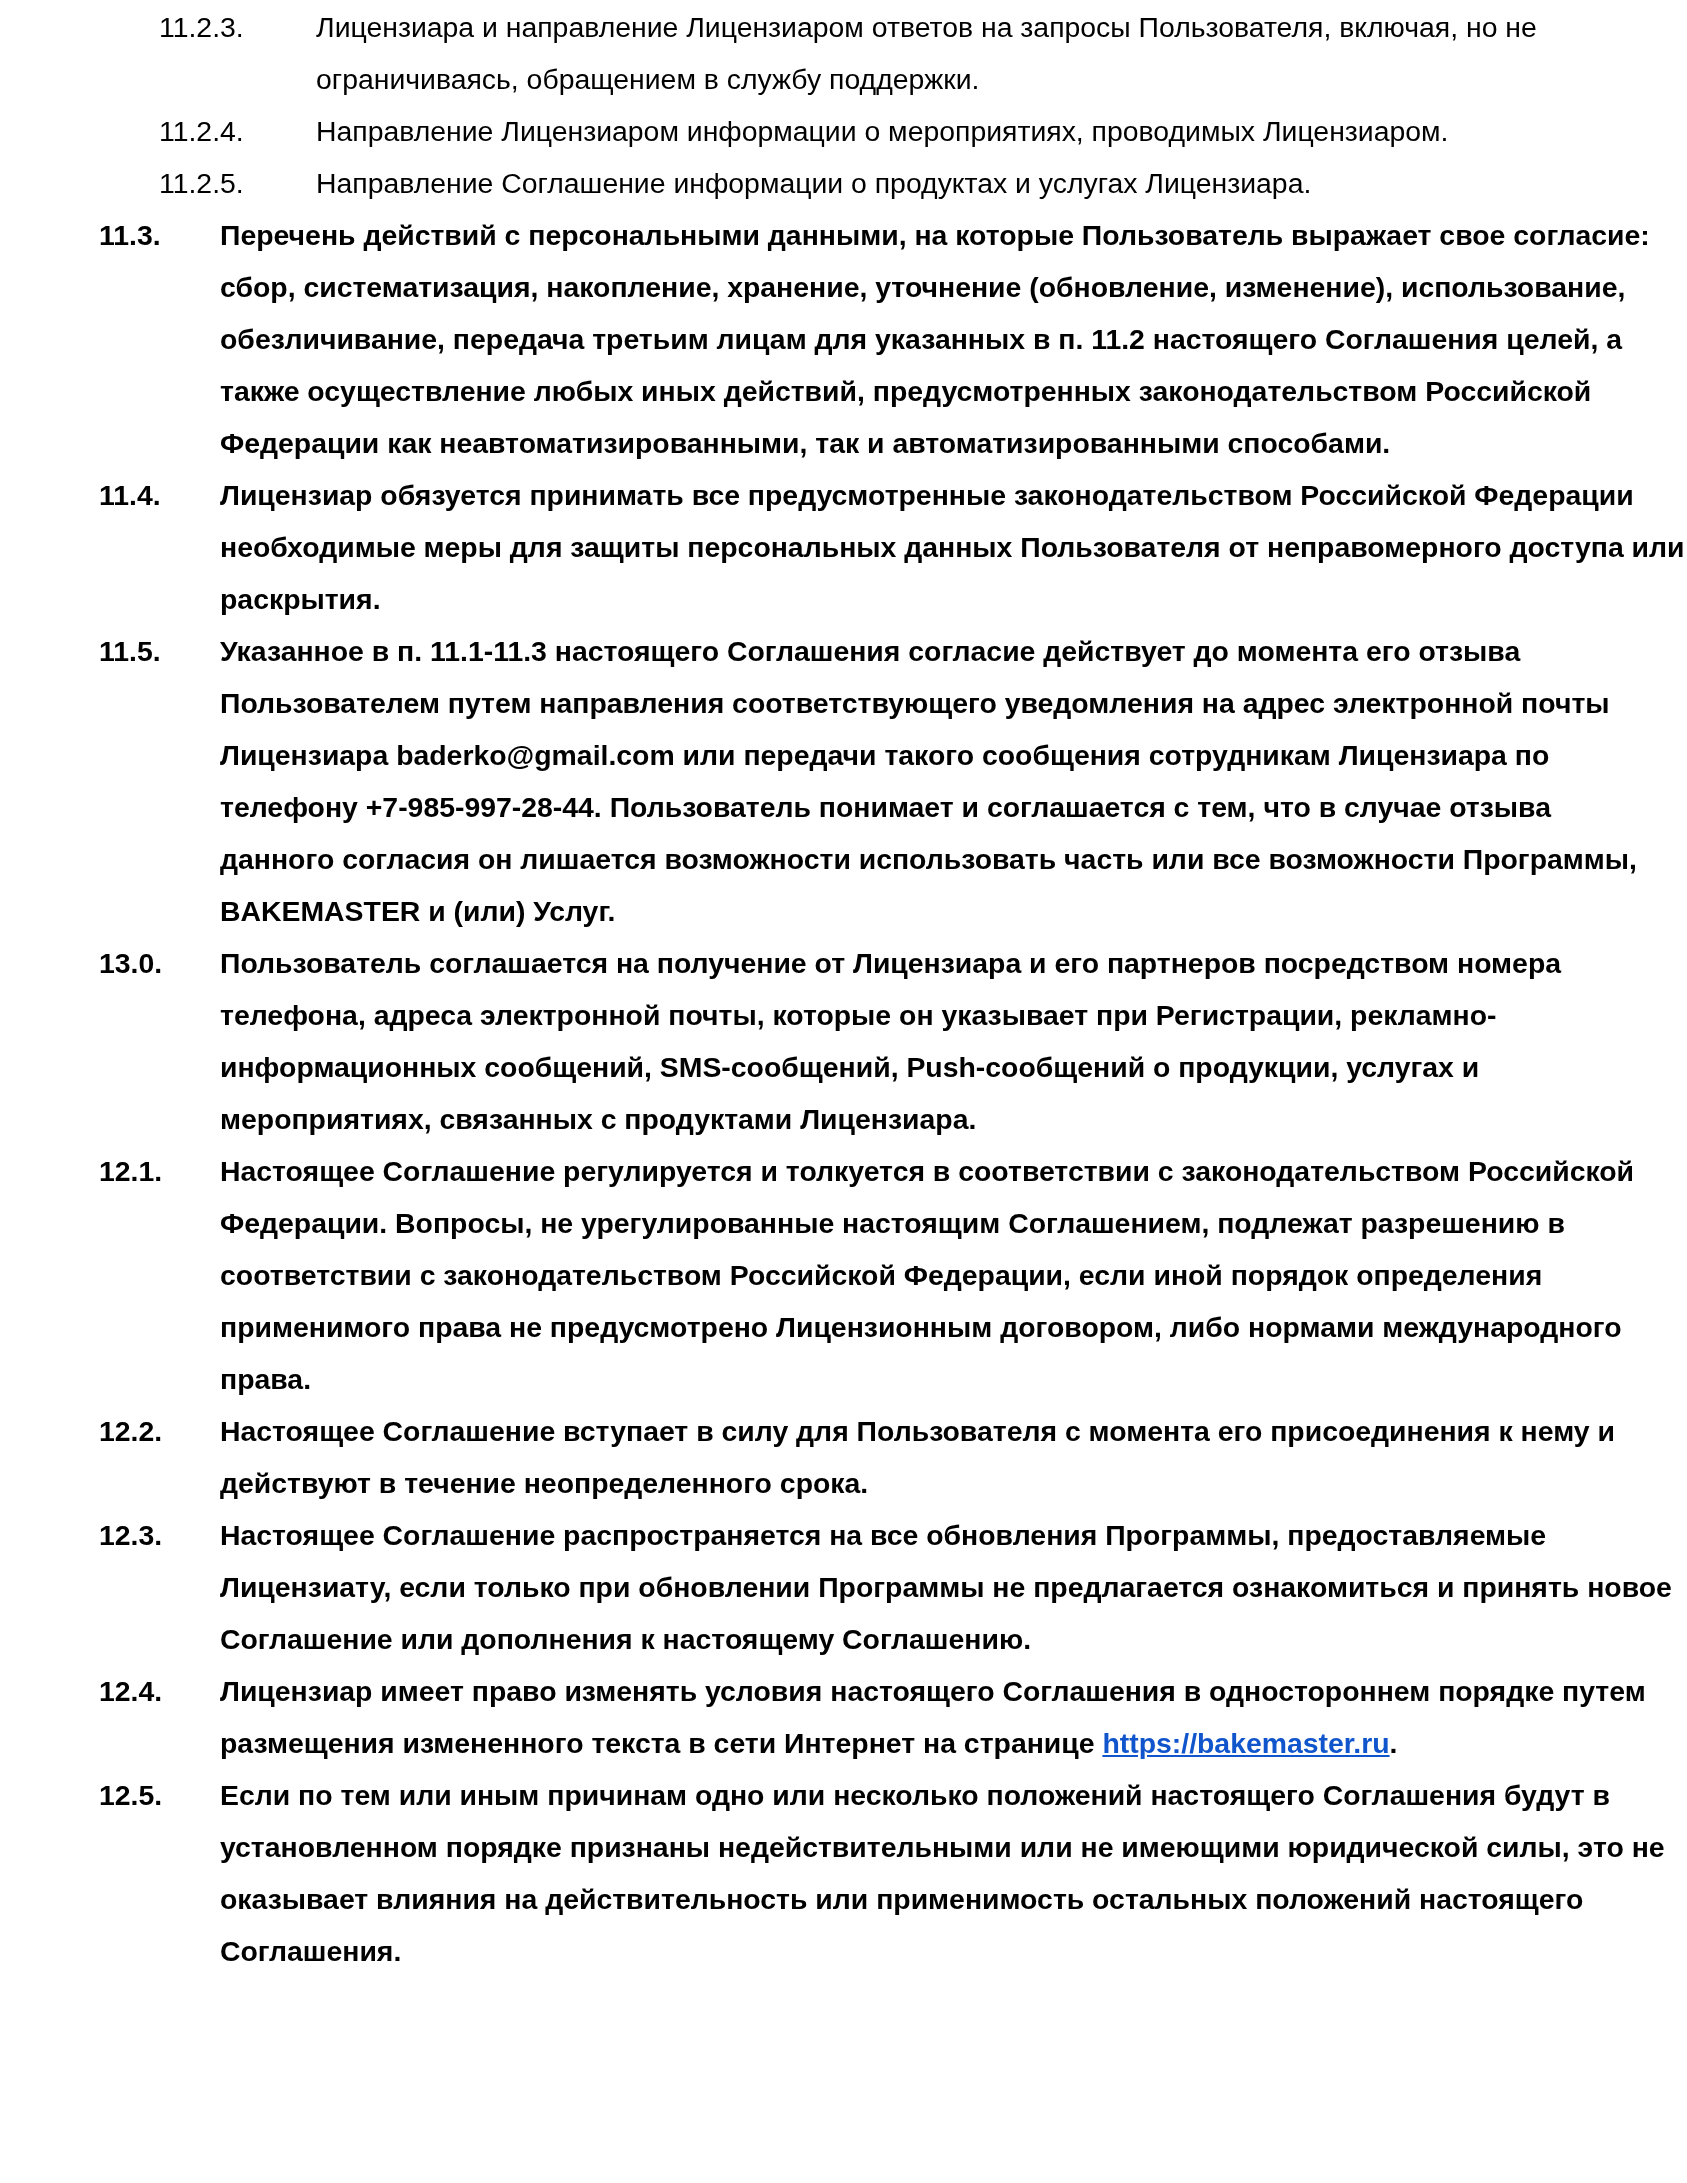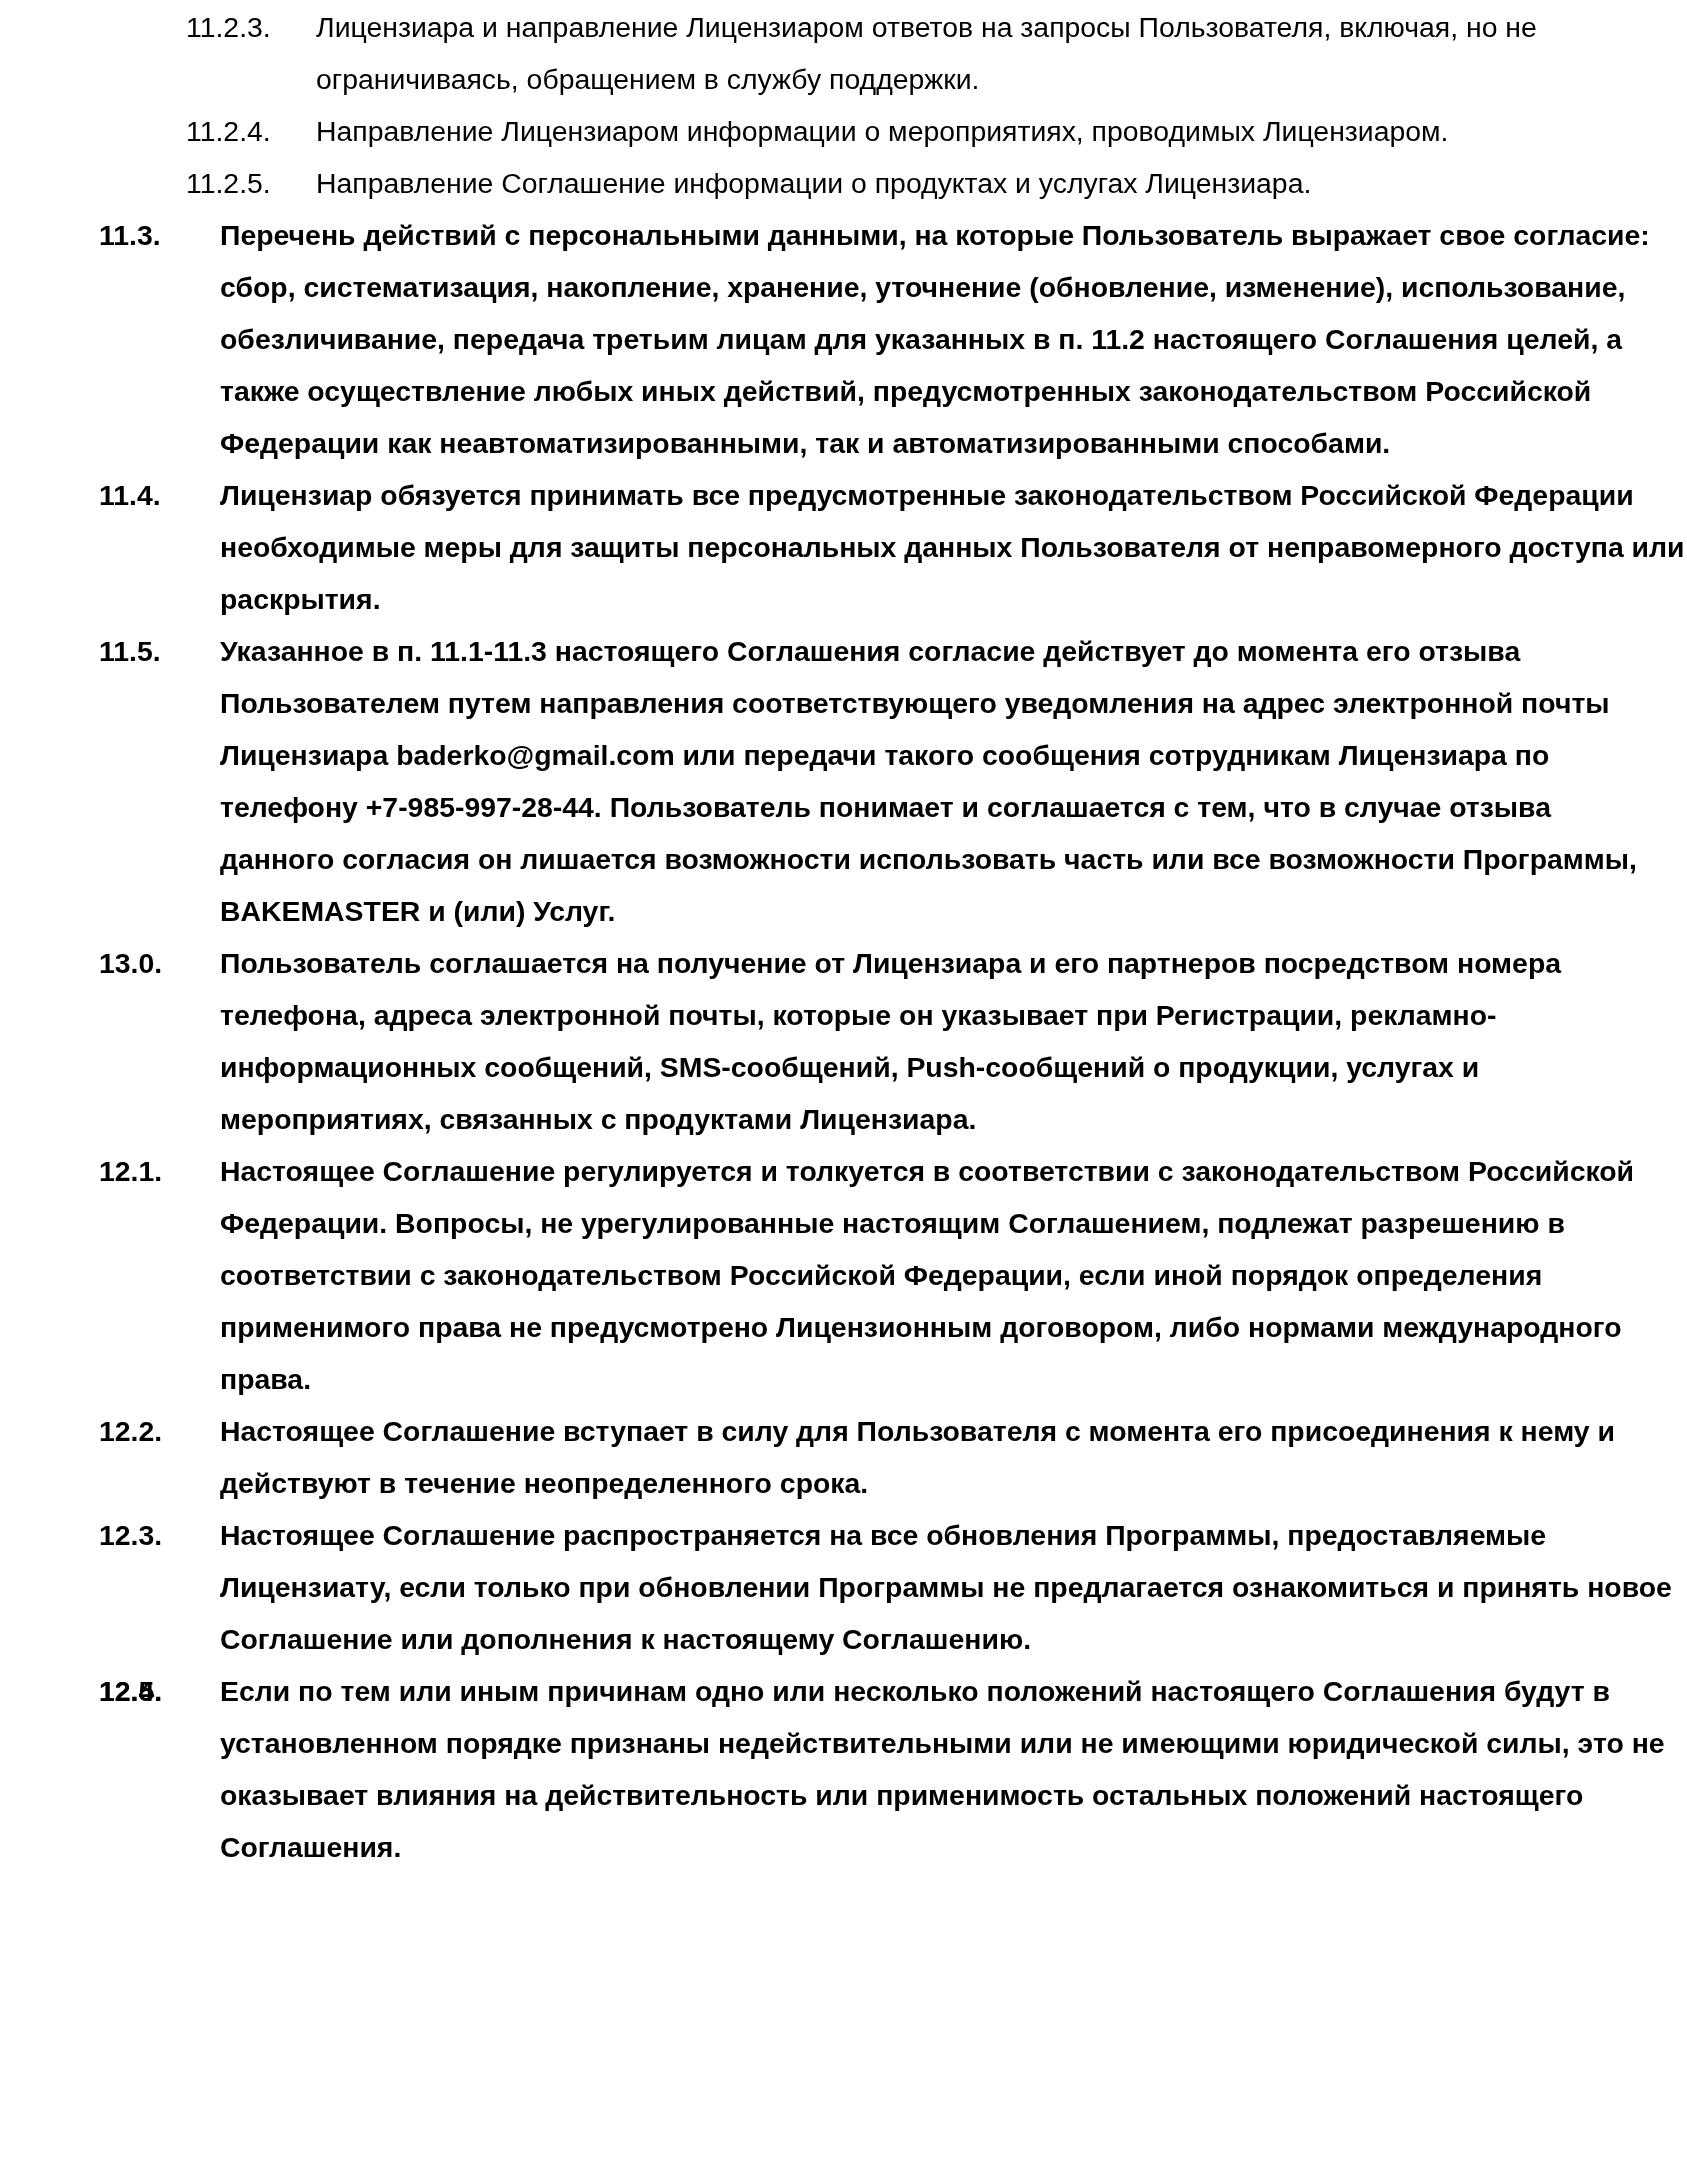--- a/index.html
+++ b/index.html
@@ -16,21 +16,21 @@
     width: 1687px;
     font-size: 28.4px;
     line-height: 52px;
     padding-top: 0.7px;
   }
   .clause { position: relative; }
   .clause .num { position: absolute; top: 0; }
   .lvl2 { padding-left: 220px; font-weight: bold; }
   .lvl2 .num { left: 99px; }
   .lvl3 { padding-left: 316px; }
-  .lvl3 .num { left: 186px; }
+  .lvl3 .num { left: 159px; }
   .txt { white-space: pre-line; }
   .heading {
     position: relative;
     padding-left: 116px;
     font-size: 41px;
     line-height: 67px;
     margin: 6.6px 0 4px 0;
   }
   .heading .num { position: absolute; left: 6.6px; top: 0; }
   a.link {
@@ -112,20 +112,21 @@
 
   <div class="clause lvl2">
     <span class="num">12.3.</span>
     <span class="txt">Настоящее Соглашение распространяется на все обновления Программы, предоставляемые
 Лицензиату, если только при обновлении Программы не предлагается ознакомиться и принять новое
 Соглашение или дополнения к настоящему Соглашению.</span>
   </div>
 
   <div class="clause lvl2">
     <span class="num">12.4.</span>
+    <span class="txt"><span>Лицензиар имеет право изменять условия настоящего Соглашения в одностороннем порядке путем</span><br><span>размещения измененного текста в сети Интернет на странице </span><a class="link" href="#">https://bakemaster.ru</a><span>.</span></span>
   </div>
 
   <div class="clause lvl2">
     <span class="num">12.5.</span>
     <span class="txt">Если по тем или иным причинам одно или несколько положений настоящего Соглашения будут в
 установленном порядке признаны недействительными или не имеющими юридической силы, это не
 оказывает влияния на действительность или применимость остальных положений настоящего
 Соглашения.</span>
   </div>
 

